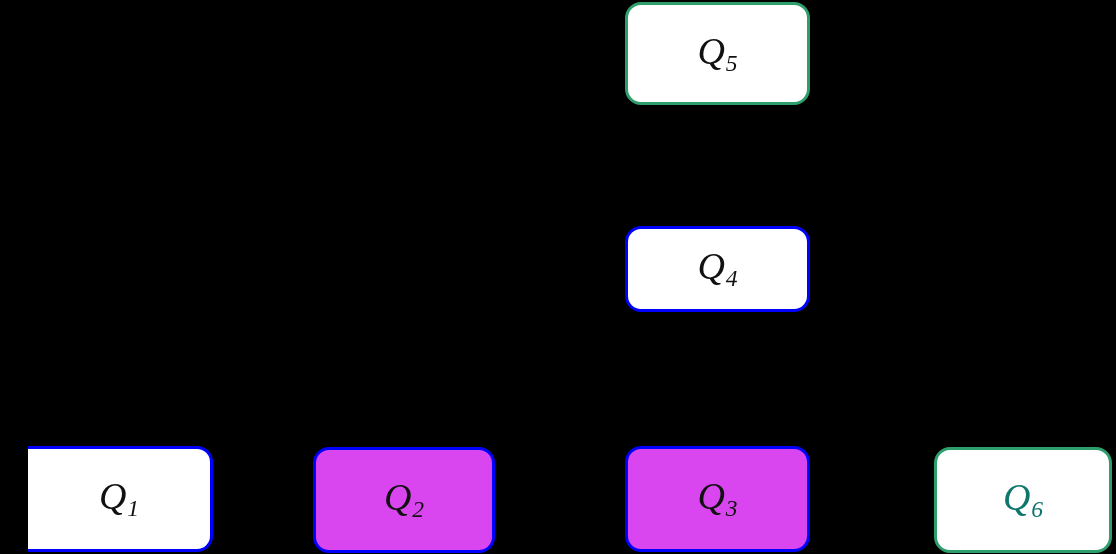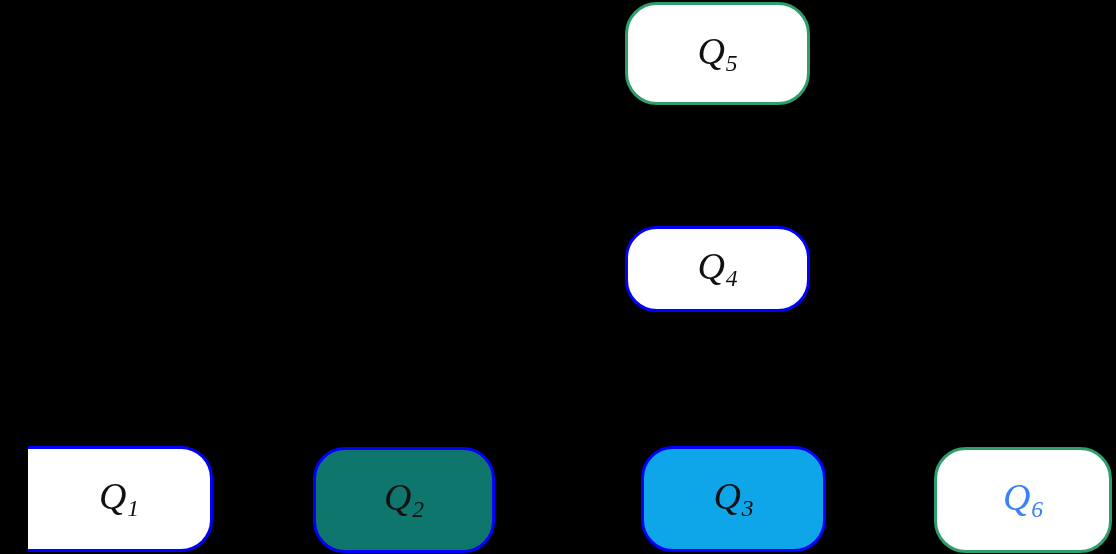--- a/index.html
+++ b/index.html
@@ -13,21 +13,21 @@
     height: 554px;
     background: #000000;
     overflow: hidden;
     font-family: "Liberation Serif", serif;
   }
   .node {
     position: absolute;
     background: #FFFFFF;
     border-style: solid;
     border-width: 3px;
-    border-radius: 32px;
+    border-radius: 16px;
     box-sizing: border-box;
     display: flex;
     align-items: center;
     justify-content: center;
   }
   .node.blue  { border-color: #0000FF; }
   .node.green { border-color: #2E9E6B; }
 
   
   .node.clip-left {
@@ -54,28 +54,28 @@
     margin-left: 1px;
   }
 </style>
 </head>
 <body>
 
 <div id="canvas" style="width: 1116px; height: 554px; background: rgb(0, 0, 0);">
     <div class="node blue clip-left" style="left: 0px; top: 446px; width: 185px; height: 106px; background: rgb(255, 255, 255); border-color: rgb(0, 0, 255);">
       <span class="node-label" style="color: rgb(17, 17, 17);"><span>Q</span><span class="sub">1</span></span>
     </div>
-    <div class="node blue" style="left: 313px; top: 447px; width: 182px; height: 106px; background: #0f766e; border-color: rgb(0, 0, 255);">
+    <div class="node blue" style="left: 313px; top: 447px; width: 182px; height: 106px; background: #d946ef; border-color: rgb(0, 0, 255);">
       <span class="node-label" style="color: rgb(17, 17, 17);"><span>Q</span><span class="sub">2</span></span>
     </div>
-    <div class="node blue" style="left: 641px; top: 446px; width: 185px; height: 106px; background: #0ea5e9; border-color: rgb(0, 0, 255); text-align: center;">
+    <div class="node blue" style="left: 625px; top: 446px; width: 185px; height: 106px; background: #d946ef; border-color: rgb(0, 0, 255); text-align: center;">
       <span class="node-label" style="color: rgb(17, 17, 17);"><span>Q</span><span class="sub">3</span></span>
     </div>
     <div class="node blue" style="left: 625px; top: 226px; width: 185px; height: 86px; background: rgb(255, 255, 255); border-color: rgb(0, 0, 255);">
       <span class="node-label" style="color: rgb(17, 17, 17);"><span>Q</span><span class="sub">4</span></span>
     </div>
     <div class="node green" style="left: 625px; top: 2px; width: 185px; height: 103px; background: rgb(255, 255, 255); border-color: rgb(46, 158, 107);">
       <span class="node-label" style="color: rgb(17, 17, 17);"><span>Q</span><span class="sub">5</span></span>
     </div>
     <div class="node green" style="left: 934px; top: 447px; width: 178px; height: 106px; background: rgb(255, 255, 255); border-color: rgb(46, 158, 107);">
-      <span class="node-label" style="color: #3b82f6;"><span>Q</span><span class="sub">6</span></span>
+      <span class="node-label" style="color: #0f766e;"><span>Q</span><span class="sub">6</span></span>
     </div>
   </div>
 
 </body></html>

